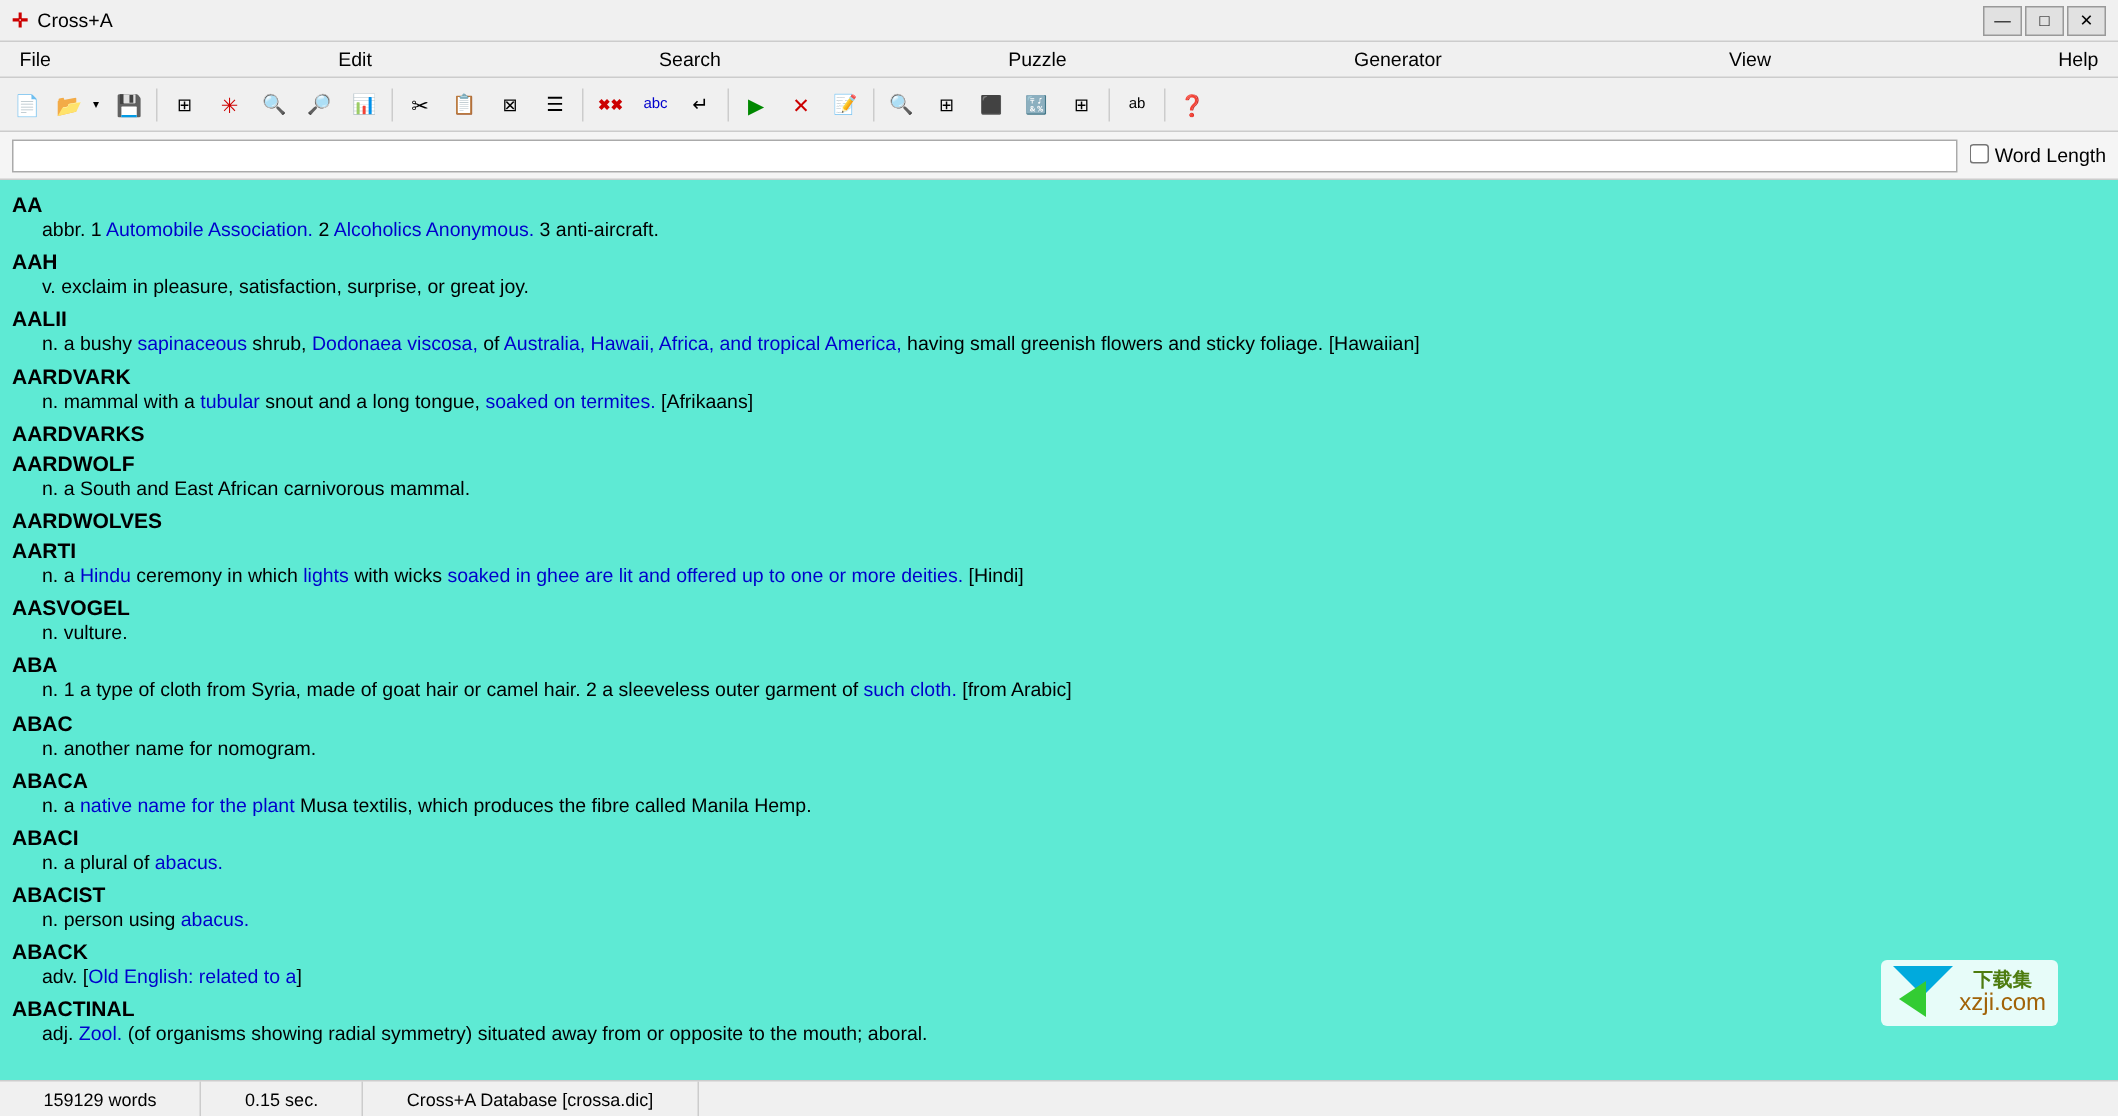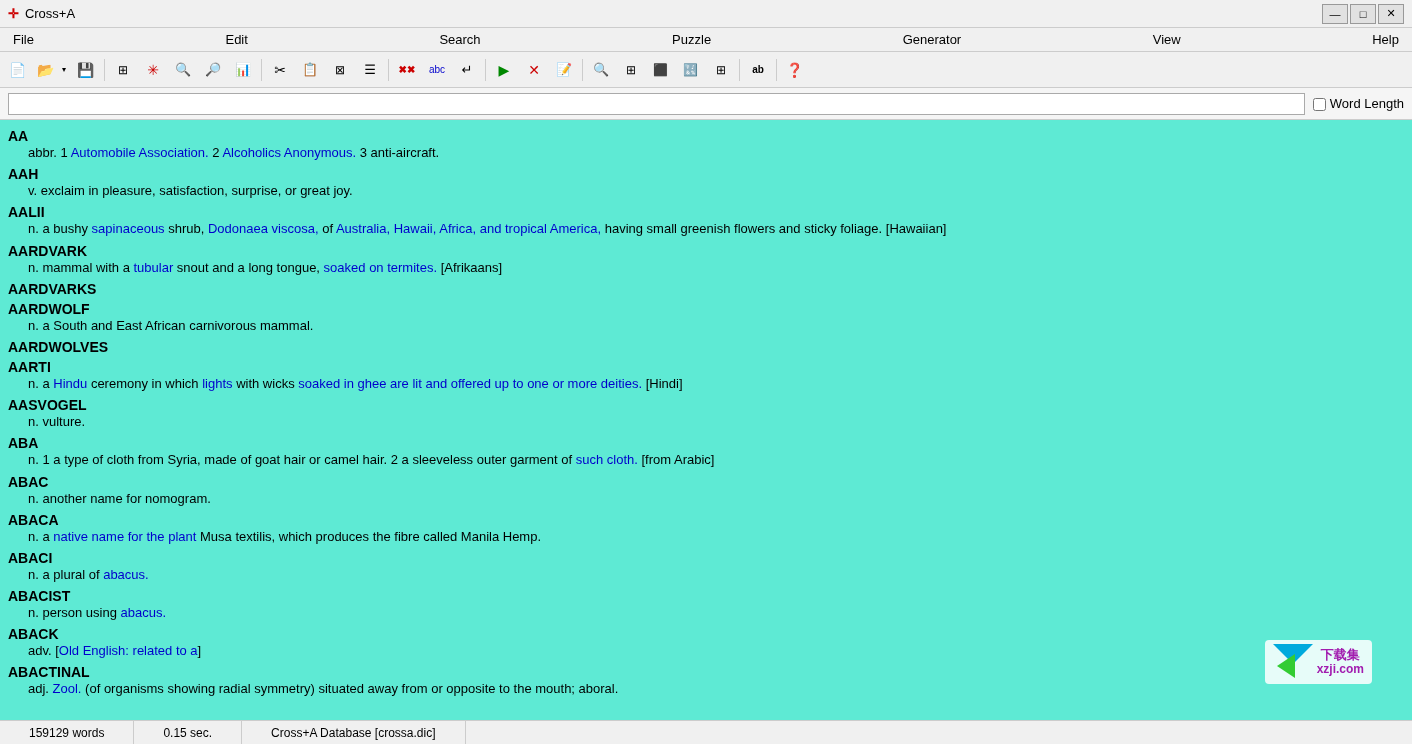--- a/index.html
+++ b/index.html
@@ -109,21 +109,21 @@
       flex: 1;
       height: 22px;
       border: 1px solid #aaa;
       background: #fff;
       padding: 0 4px;
       font-size: 13px;
       outline: none;
     }
     #word-length-area {
       display: flex;
-      align-items: flex-end;
+      align-items: flex-start;
       gap: 4px;
       font-size: 13px;
       white-space: nowrap;
     }
     #word-length-area input[type=checkbox] {
       width: 13px; height: 13px;
     }
 
     
     #content {
@@ -236,21 +236,21 @@
   <button class="toolbar-btn" title="Play" style="color:#008800;">▶</button>
   <button class="toolbar-btn" title="Stop" style="color:#cc0000;">✕</button>
   <button class="toolbar-btn" title="Edit" style="font-size:13px;">📝</button>
   <div class="toolbar-sep"></div>
   <button class="toolbar-btn" title="Search" style="font-size:13px;">🔍</button>
   <button class="toolbar-btn" title="Grid2" style="font-size:12px;">⊞</button>
   <button class="toolbar-btn" title="Block" style="font-size:12px; color:#333;">⬛</button>
   <button class="toolbar-btn" title="Special" style="font-size:12px;">🔣</button>
   <button class="toolbar-btn" title="Grid3" style="font-size:12px;">⊞</button>
   <div class="toolbar-sep"></div>
-  <button class="toolbar-btn" title="AB" style="font-size:10px; font-weight:bold;text-align:right;">ab</button>
+  <button class="toolbar-btn" title="AB" style="font-size:10px; font-weight:normal;text-align:right;">ab</button>
   <div class="toolbar-sep"></div>
   <button class="toolbar-btn" title="Help" style="color:#0000cc; font-weight:bold; font-size:14px;">❓</button>
 </div>
 
 <div id="search-bar">
   <input type="text" id="search-input" style="">
   <div id="word-length-area">
     <input type="checkbox" style="">
     <label>Word Length</label>
   </div>
@@ -348,18 +348,18 @@
 <div id="watermark">
   <div id="watermark-inner">
     <div id="watermark-inner-bg">
       <div style="position:relative; width:40px; height:36px;">
 
         <div style="width:0;height:0;border-left:20px solid transparent;border-right:20px solid transparent;border-top:20px solid #00aadd;position:absolute;top:0;left:0;"></div>
 
         <div style="width:0;height:0;border-top:12px solid transparent;border-bottom:12px solid transparent;border-right:18px solid #33cc33;position:absolute;top:10px;left:4px;"></div>
       </div>
       <div>
-        <div style="font-size:13px;font-weight:bold;color:#a21caf;line-height:1.1;">下载集</div>
-        <div style="font-size:12px;font-weight:bold;color:#a21caf;line-height:1.1;">xzji.com</div>
+        <div style="font-size:13px;font-weight:bold;color:#4d7c0f;line-height:1.1;">下载集</div>
+        <div style="font-size:16px;font-weight:normal;color:#a16207;line-height:1.1;">xzji.com</div>
       </div>
     </div>
   </div>
 </div>
 
 </body></html>

